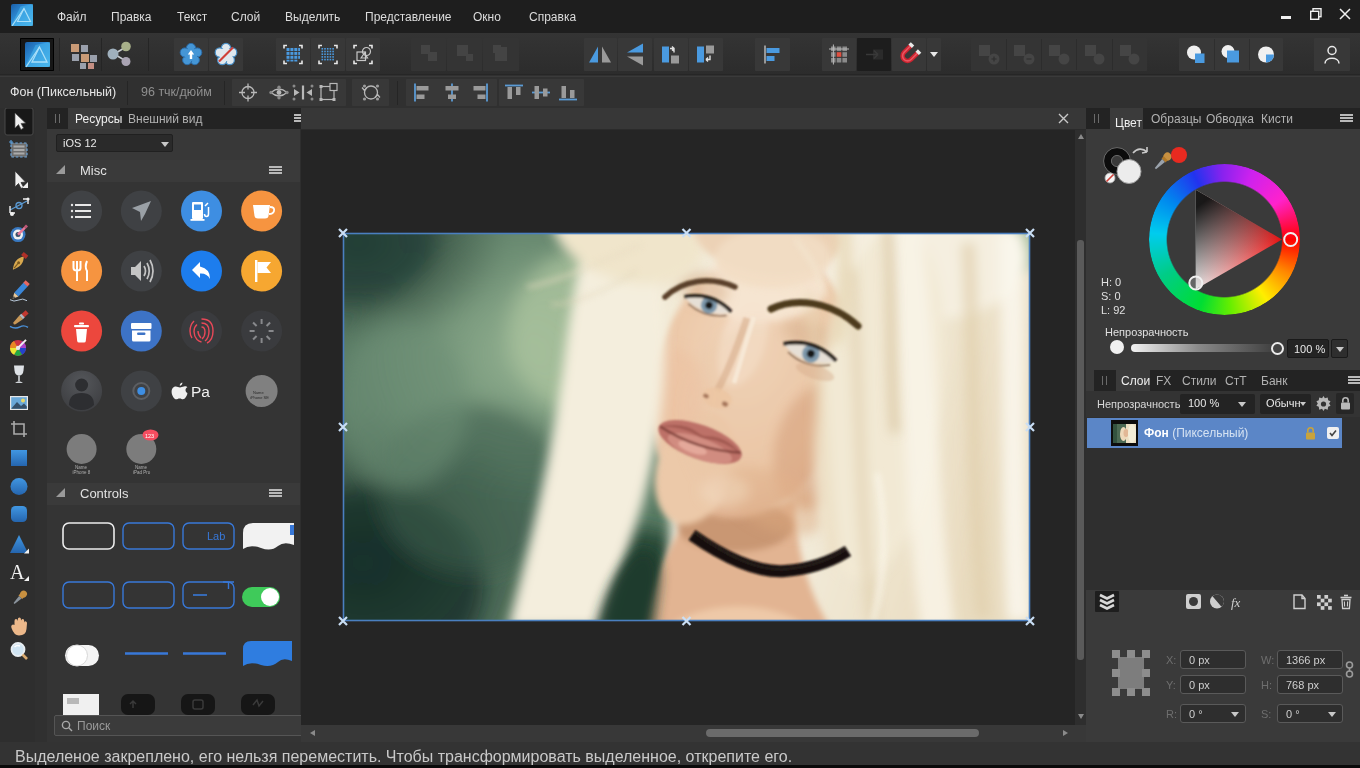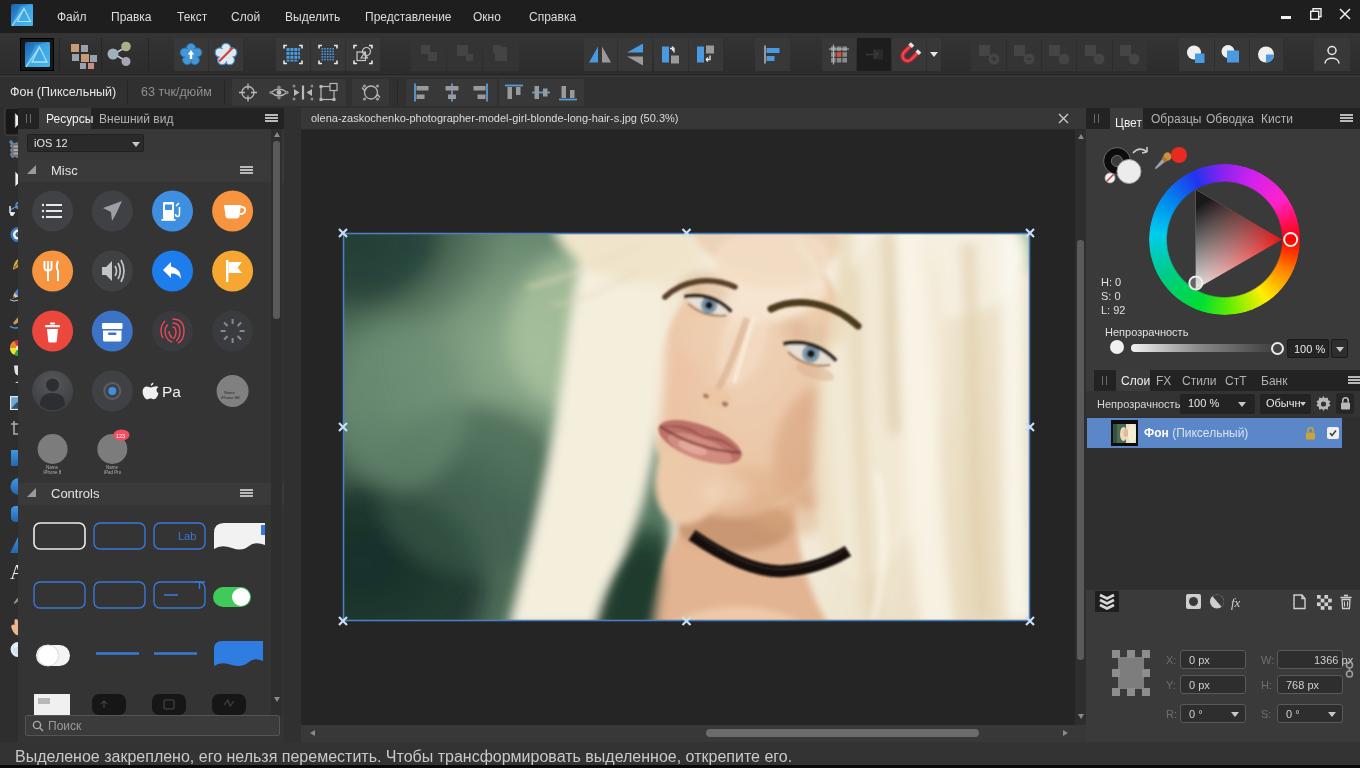--- a/index.html
+++ b/index.html
@@ -21,21 +21,21 @@
   .vsep { position:absolute; top:5px; width:1px; height:33px; background:#252525; }
 
   
   #ctxbar { position:absolute; left:0; top:76px; width:1360px; height:32px; background:#303030;
     border-top:1px solid #3a3a3a; }
 
   
   #tools { position:absolute; left:0; top:108px; width:35px; height:634px; background:#2e2e2e; }
 
   
-  #lpanel { position:absolute; left:18px; top:108px; width:266px; height:634px; background:#b91c1c; }
+  #lpanel { position:absolute; left:47px; top:108px; width:266px; height:634px; background:#b91c1c; }
   #lp-tabs { position:absolute; left:0; top:0; width:266px; height:21px; background:#232323; }
 
   
   #canvaswrap { position:absolute; left:301px; top:108px; width:785px; height:634px; background:#252525; }
   #doctab { position:absolute; left:0; top:0; width:785px; height:22px; background:#373737; border-bottom:1px solid #2b2b2b; }
 
   
   #rpanel { position:absolute; left:1086px; top:108px; width:274px; height:634px; background:#3a3a3a; }
 
   
@@ -329,21 +329,21 @@
 
       <g transform="translate(1332,21.5)" fill="none" stroke="#e8e8e8" stroke-width="1.5">
         <circle cx="0" cy="-4" r="4"></circle>
         <path d="M-7 9 C -7 2 7 2 7 9"></path>
       </g>
     </svg>
   </div>
   <div id="ctxbar">
     <div class="txt" style="left:10px; top:8px; font-size:12.5px; color:#e6e6e6;">Фон (Пиксельный)</div>
     <div class="abs" style="left:127px; top:4px; width:1px; height:24px; background:#252525;"></div>
-    <div class="txt" style="left:141px; top:8px; font-size:12.5px; color:#8f8f8f;">63 тчк/дюйм</div>
+    <div class="txt" style="left:141px; top:8px; font-size:12.5px; color:#8f8f8f;">96 тчк/дюйм</div>
     <div class="abs" style="left:224px; top:4px; width:1px; height:24px; background:#252525;"></div>
     <div class="abs" style="left:232px; top:2px; width:114px; height:27px; background:#383838; border-radius:1px;"></div>
     <div class="abs" style="left:352px; top:2px; width:37px; height:27px; background:#383838; border-radius:1px;"></div>
     <div class="abs" style="left:397px; top:4px; width:1px; height:24px; background:#252525;"></div>
     <div class="abs" style="left:406px; top:2px; width:91px; height:27px; background:#383838; border-radius:1px;"></div>
     <div class="abs" style="left:499px; top:2px; width:85px; height:27px; background:#383838; border-radius:1px;"></div>
     <svg class="abs" style="left:0; top:0;" width="700" height="32" viewBox="0 0 700 32">
 
       <g transform="translate(248,15.5)" fill="none" stroke="#b8b8b8" stroke-width="1.3">
         <circle cx="0" cy="0" r="6"></circle>
@@ -756,21 +756,20 @@
     <div class="abs" style="left:7px; top:607px; width:255px; height:21px; background:#3b3b3b; border:1px solid #555; border-radius:2px;">
       <svg class="abs" style="left:6px; top:4px;" width="12" height="12" viewBox="0 0 12 12">
         <circle cx="5" cy="5" r="3.6" fill="none" stroke="#aaa" stroke-width="1.4"></circle>
         <line x1="7.8" y1="7.8" x2="11" y2="11" stroke="#aaa" stroke-width="1.4"></line>
       </svg>
       <div class="txt" style="left:22px; top:3px; font-size:12px; color:#9a9a9a;">Поиск</div>
     </div>
   </div>
   <div id="canvaswrap">
     <div id="doctab">
-      <div class="txt" style="left:10px; top:4px; font-size:11px; color:#dcdcdc;">olena-zaskochenko-photographer-model-girl-blonde-long-hair-s.jpg (50.3%)</div>
       <svg class="abs" style="left:757px; top:5px;" width="11" height="11" viewBox="0 0 11 11">
         <path d="M1 1 L10 10 M10 1 L1 10" stroke="#c8c8c8" stroke-width="1.4"></path>
       </svg>
     </div>
     <svg class="abs" style="left:32px; top:115px;" width="708" height="408" viewBox="0 0 708 408">
       <defs>
         <clipPath id="pc">
             <rect x="10" y="10" width="687" height="388"></rect>
           </clipPath>
         <filter id="b10" x="-30%" y="-30%" width="160%" height="160%">
@@ -1126,21 +1125,21 @@
             <rect x="15" y="38" width="8" height="8"></rect>
             <rect x="30" y="38" width="8" height="8"></rect>
         </g>
       </svg>
       <div class="txt" style="left:80px; top:17px; font-size:11px; color:#6e6e6e;">X:</div>
       <div class="abs" style="left:94px; top:13px; width:66px; height:19px; background:#2e2e2e; border:1px solid #5a5a5a; border-radius:3px;">
         <div class="txt" style="left:8px; top:2.5px; font-size:11px; color:#cfcfcf;">0 px</div>
       </div>
       <div class="txt" style="left:175px; top:17px; font-size:11px; color:#6e6e6e;">W:</div>
       <div class="abs" style="left:191px; top:13px; width:66px; height:19px; background:#2e2e2e; border:1px solid #5a5a5a; border-radius:3px;">
-        <div class="txt" style="left:8px; top:2.5px; font-size:11px; color:#cfcfcf;margin-left:28px;">1366 px</div>
+        <div class="txt" style="left:8px; top:2.5px; font-size:11px; color:#cfcfcf;">1366 px</div>
       </div>
       <div class="txt" style="left:80px; top:42px; font-size:11px; color:#6e6e6e;">Y:</div>
       <div class="abs" style="left:94px; top:38px; width:66px; height:19px; background:#2e2e2e; border:1px solid #5a5a5a; border-radius:3px;">
         <div class="txt" style="left:8px; top:2.5px; font-size:11px; color:#cfcfcf;">0 px</div>
       </div>
       <div class="txt" style="left:175px; top:42px; font-size:11px; color:#6e6e6e;">H:</div>
       <div class="abs" style="left:191px; top:38px; width:66px; height:19px; background:#2e2e2e; border:1px solid #5a5a5a; border-radius:3px;">
         <div class="txt" style="left:8px; top:2.5px; font-size:11px; color:#cfcfcf;">768 px</div>
       </div>
       <div class="txt" style="left:80px; top:71px; font-size:11px; color:#6e6e6e;">R:</div>

